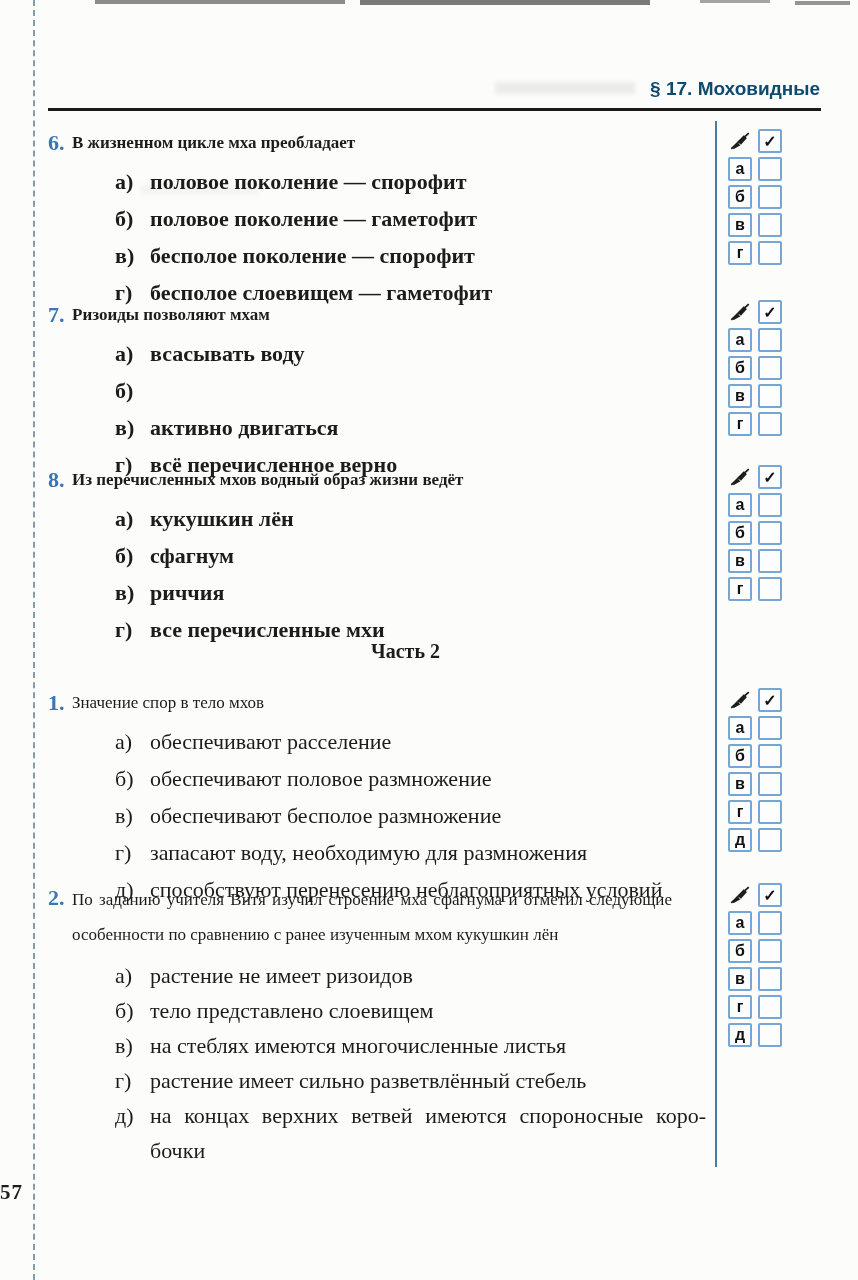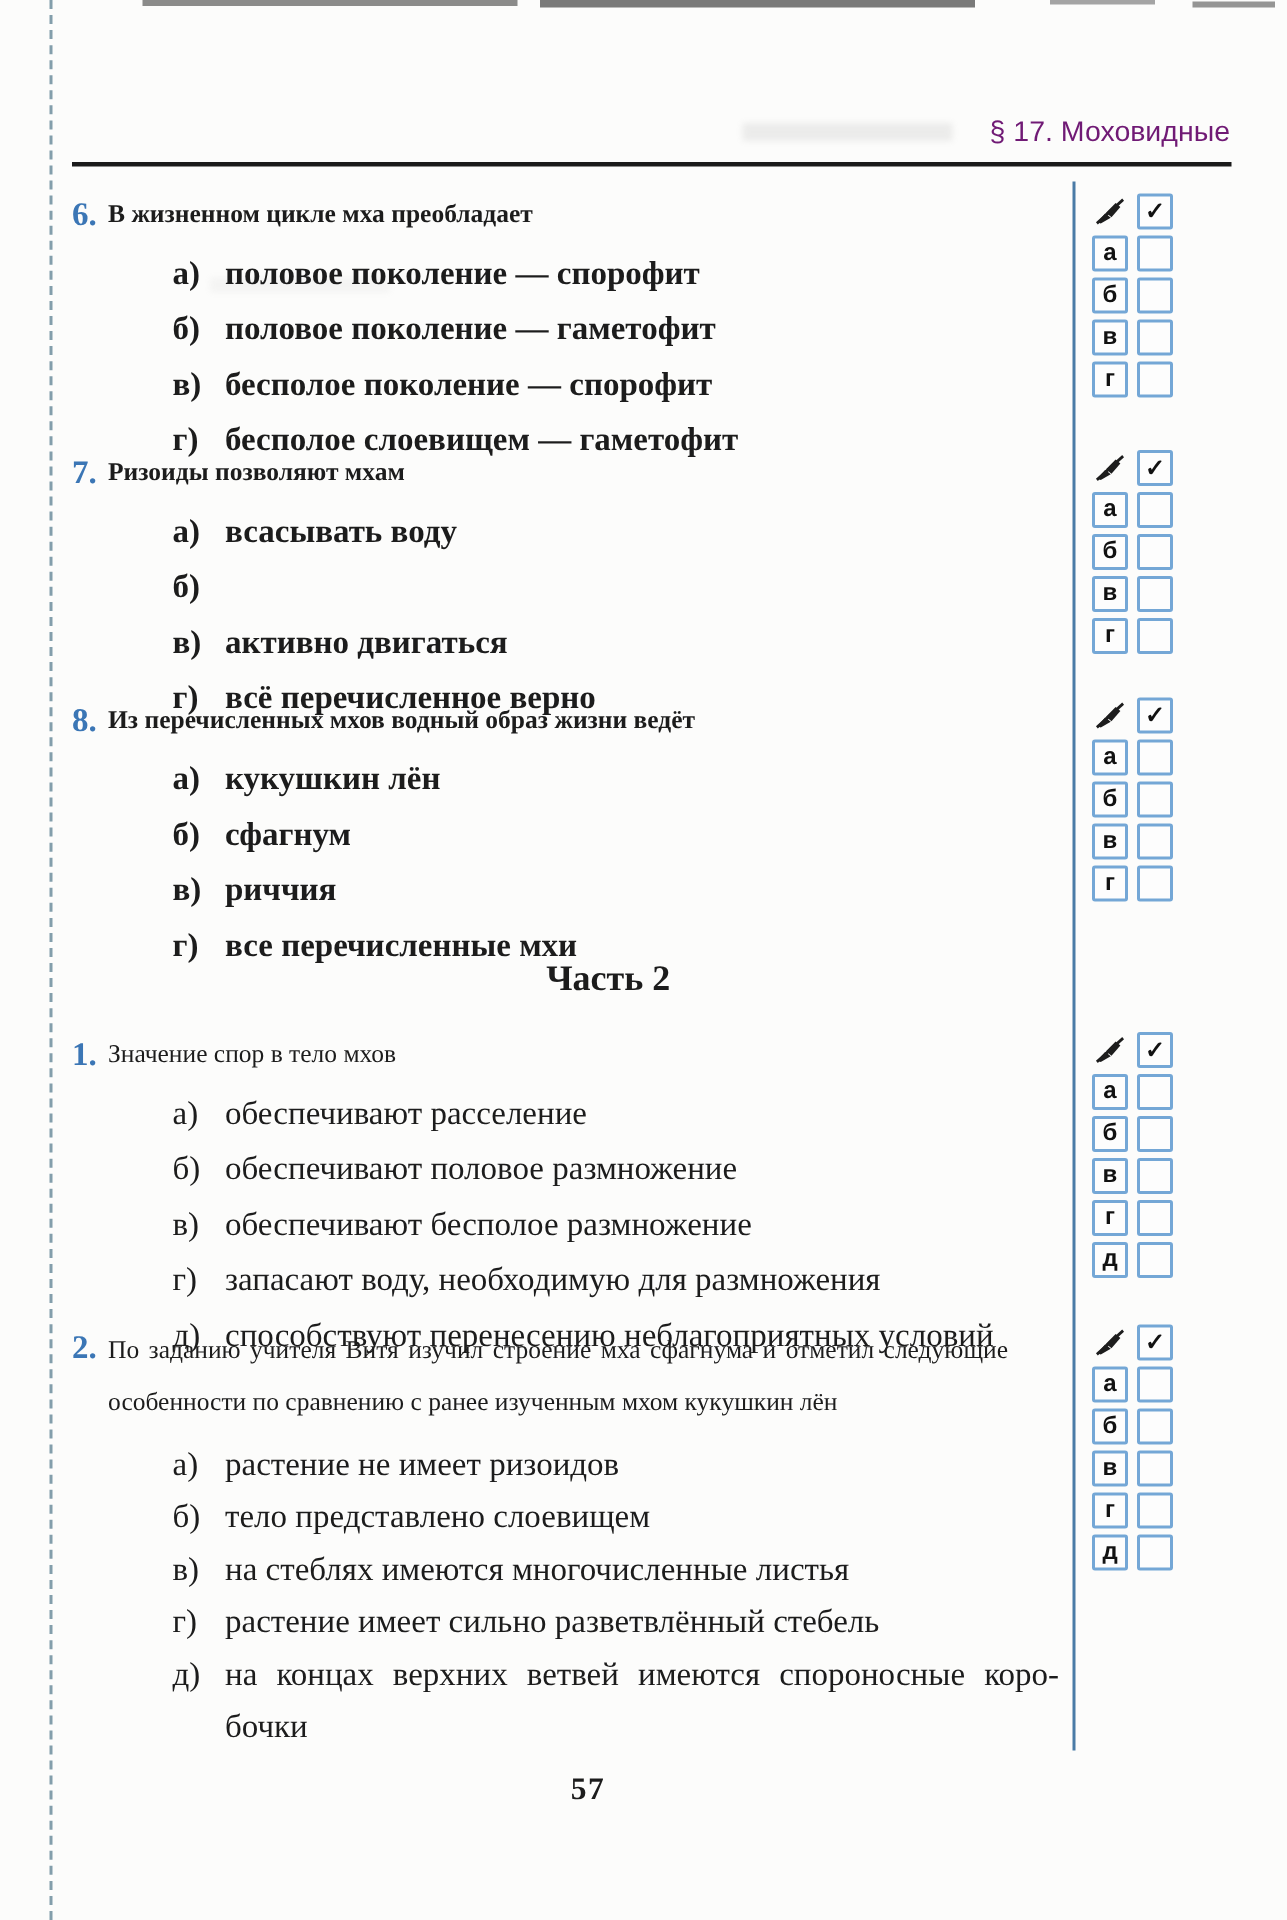--- a/index.html
+++ b/index.html
@@ -5,48 +5,48 @@
   html,body{margin:0;padding:0;}
   body{
     width:858px;height:1280px;position:relative;overflow:hidden;
     background:#fcfcfb;color:#1c1c1c;
     font-family:"Liberation Serif", serif;
   }
   .artifact{position:absolute;pointer-events:none;}
   .perforation{position:absolute;left:33px;top:0;height:1280px;width:0;
     border-left:2px dashed #6f8e9e;opacity:.85;}
   .section-header{position:absolute;left:48px;top:78px;width:772px;text-align:right;
-    font-family:"Liberation Sans", sans-serif;font-size:19px;color:#701a75;}
+    font-family:"Liberation Sans", sans-serif;font-size:19px;color:#0c4a6e;font-weight:bold;}
   .top-rule{position:absolute;left:48px;top:108px;width:773px;height:3px;background:#1a1a1a;}
   .vline{position:absolute;left:715px;top:121px;width:2px;height:1046px;background:#4a7ba6;}
 
   .question{position:absolute;left:48px;width:660px;}
   .qnum{position:absolute;left:0;top:0;width:38px;color:#3b76b5;font-weight:bold;font-size:22px;line-height:32px;}
   .stem{margin-left:24px;font-size:17px;line-height:32px;margin-bottom:4px;}
   .stem.multi{line-height:35px;text-align:justify;width:600px;margin-bottom:6px;}
   .part1 .stem,.part1 .opt{font-weight:bold;}
   .opt{display:flex;padding-left:67px;font-size:22px;line-height:37px;}
   .q2block .opt{line-height:35px;}
   .letter{flex:none;width:35px;}
   .otext{flex:1;text-align:justify;padding-right:2px;}
 
   .part2h{position:absolute;left:48px;top:640px;width:715px;text-align:center;
-    font-weight:bold;font-size:24px;}
+    font-weight:bold;font-size:20px;}
 
   .agrid{position:absolute;left:728px;width:62px;}
   .grow{display:flex;gap:6px;height:24px;margin-bottom:4px;align-items:center;}
   .gbox{box-sizing:border-box;flex:none;width:24px;height:24px;border:2px solid #74a7d6;
     border-radius:2px;background:#fdfdfd;display:flex;align-items:center;justify-content:center;}
   .gletter{font-family:"Liberation Sans", sans-serif;font-weight:bold;font-size:16px;color:#111;}
   .gcheck{font-size:16px;font-weight:bold;color:#111;}
   .pen{flex:none;width:24px;height:24px;position:relative;}
   .pen svg{position:absolute;left:0;top:2px;width:24px;height:20px;}
 
-  .pagenum{position:absolute;left:0;top:1180px;width:696px;text-align:center;
-    font-size:21px;font-weight:bold;letter-spacing:1px;padding-left:44px;}
+  .pagenum{position:absolute;left:0;top:1180px;width:696px;text-align:left;
+    font-size:21px;font-weight:bold;letter-spacing:1px;}
 </style>
 </head>
 <body>
 
 <div class="artifact" style="left:95px;top:0;width:250px;height:4px;background:#2e2e2e;opacity:.55;"></div>
 <div class="artifact" style="left:360px;top:0;width:290px;height:5px;background:#232323;opacity:.6;"></div>
 <div class="artifact" style="left:700px;top:0;width:70px;height:3px;background:#3a3a3a;opacity:.45;"></div>
 <div class="artifact" style="left:795px;top:1px;width:55px;height:4px;background:#2e2e2e;opacity:.5;"></div>
 <div class="artifact" style="left:495px;top:82px;width:140px;height:12px;background:#8a8a8a;opacity:.14;filter:blur(2px);"></div>
 <div class="artifact" style="left:140px;top:185px;width:120px;height:10px;background:#9a9a9a;opacity:.08;filter:blur(2px);"></div>

